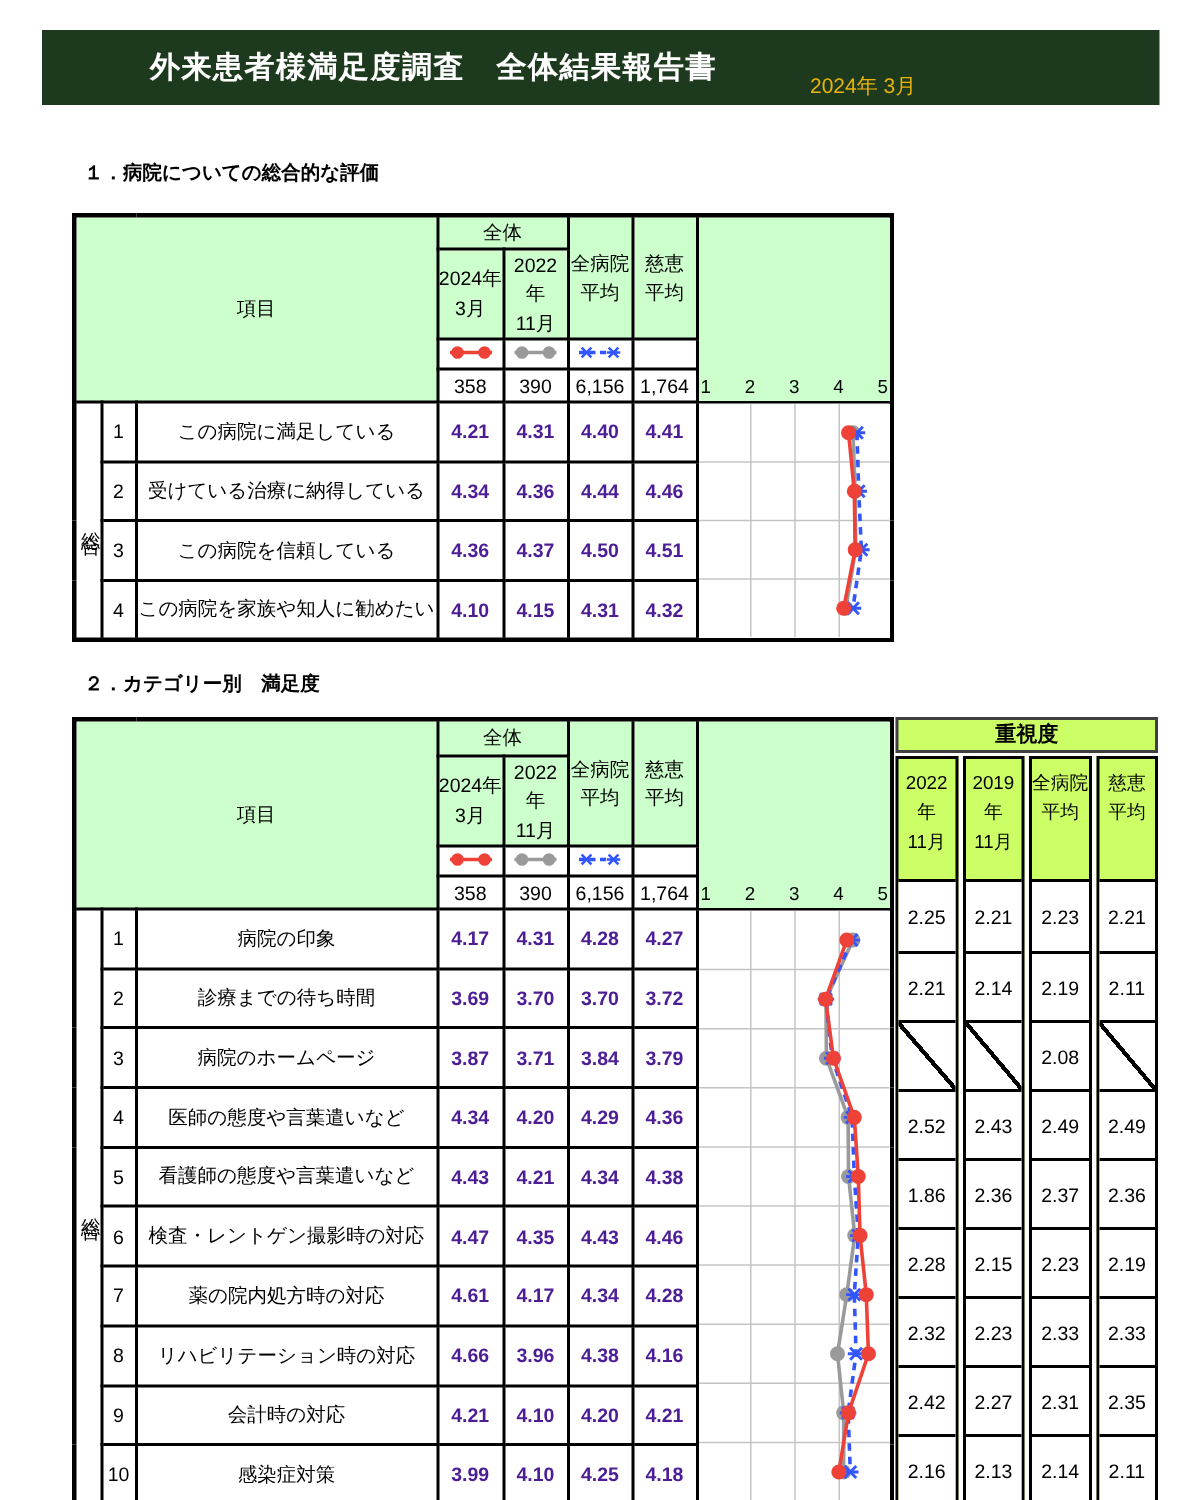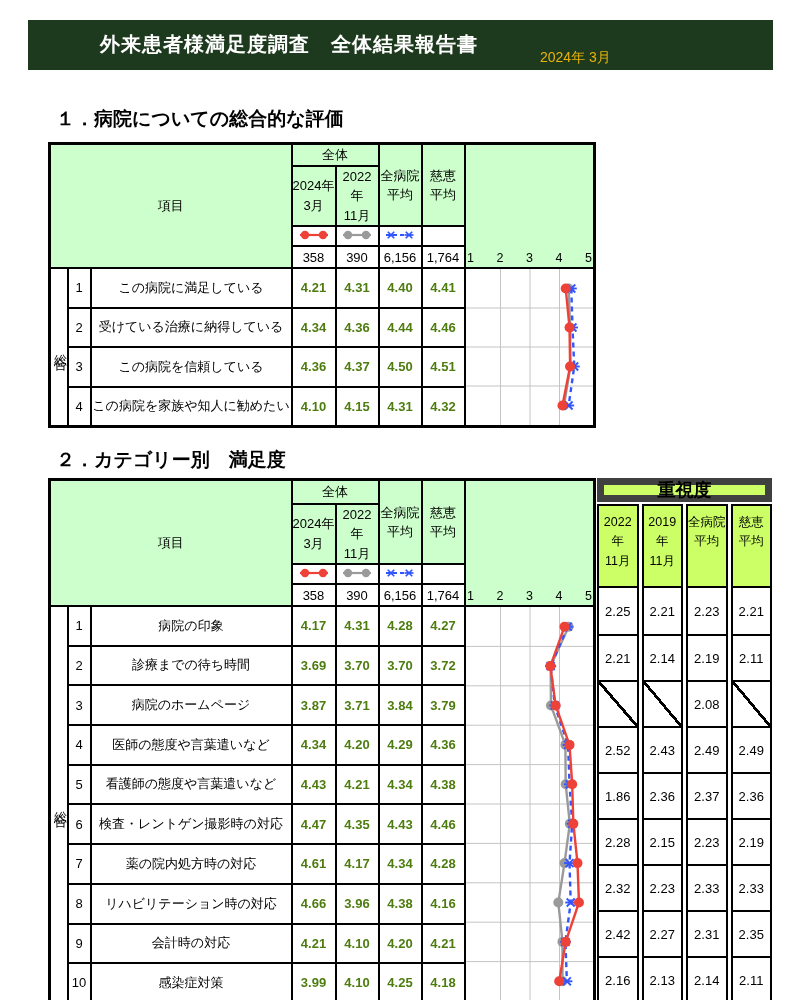--- a/index.html
+++ b/index.html
@@ -5,49 +5,49 @@
   * { margin:0; padding:0; box-sizing:border-box; }
   body { background:#ffffff; font-family:"Liberation Sans","DejaVu Sans",sans-serif; color:#000; }
   .page { position:relative; width:800px; height:1000px; background:#fff; overflow:hidden; }
 
   
   .titlebar { position:absolute; left:28px; top:20px; width:745px; height:50px; background:#1e3a1e; }
   .titlebar .title { position:absolute; left:72px; top:11px; color:#fff; font-weight:bold; font-size:20px; letter-spacing:1px; }
   .titlebar .date { position:absolute; left:512px; top:29px; color:#eab308; font-size:14px; }
 
   
-  .sec-heading { position:absolute; font-size:19px; font-weight:bold; }
+  .sec-heading { position:absolute; font-size:13px; font-weight:bold; }
   #sec1 { left:56px; top:106px; }
   #sec2 { left:56px; top:447px; }
 
   
   .main-table-wrap { position:absolute; }
   #t1-wrap { left:48px; top:142px; }
   #t2-wrap { left:48px; top:478px; }
   table.main { border-collapse:collapse; table-layout:fixed; width:545px; border:3px solid #000; background:#fff; }
   table.main td { border:2px solid #000; padding:0; font-size:13px; text-align:center; vertical-align:middle; overflow:hidden; }
   .green { background:#ccffcc; }
   .hdr-2line div { line-height:1.5; }
   tr.hA1 { height:22px; }  tr.hB1 { height:42px; }  tr.hC1 { height:20px; }  tr.hD1 { height:22px; }
   tr.hA2 { height:24px; }  tr.hB2 { height:44px; }  tr.hC2 { height:20px; }  tr.hD2 { height:22px; }
   tr.r1 { height:39.5px; } tr.r2 { height:39.7px; }
   td.item-label { text-align:left; padding:2px 5px; line-height:1.25; }
-  td.score { color:#4d7c0f; font-weight:bold; font-size:13.5px; }
+  td.score { color:#4c1d95; font-weight:bold; font-size:13.5px; }
   td.vgroup { background:#fff; }
   .vtext { writing-mode:vertical-rl; text-orientation:upright; letter-spacing:3px; font-size:13px; margin:0 auto; }
   td.legend-cell { background:#fff; }
   td.count-cell { background:#fff; font-size:13px; }
   td.chart-head { position:relative; padding:0; }
   td.chart-cell { position:relative; padding:0; background:#fff; }
   .tick { position:absolute; bottom:2px; transform:translateX(-50%); font-size:12.5px; color:#000; }
 
   
   .imp-title { position:absolute; left:597px; top:478px; width:175px; height:24px; background:#ccff66;
-               border:7px solid #404040; display:flex; align-items:center; justify-content:center;
-               font-weight:bold; font-size:18px; }
+               border:2px solid #404040; display:flex; align-items:center; justify-content:center;
+               font-weight:bold; font-size:14px; }
   .imp-cols { position:absolute; left:597px; top:504px; width:175px; display:flex; gap:3px; }
   .imp-col { flex:1; border:2px solid #000; background:#ccff66; }
   .imp-head { height:82px; border-bottom:2px solid #000; text-align:center; padding-top:7px; font-size:12.5px; line-height:1.55; }
   .imp-cell { height:46px; background:#fff; display:flex; align-items:center; justify-content:center; font-size:13px; }
   .imp-cell + .imp-cell, .imp-head + .imp-cell + .imp-cell { }
   .imp-col .imp-cell:not(:nth-child(2)) { border-top:2px solid #000; }
   .imp-cell.slash { background-image:linear-gradient(to top right, transparent 47.5%, #000 47.5%, #000 52.5%, transparent 52.5%); }
 </style>
 </head>
 <body>

